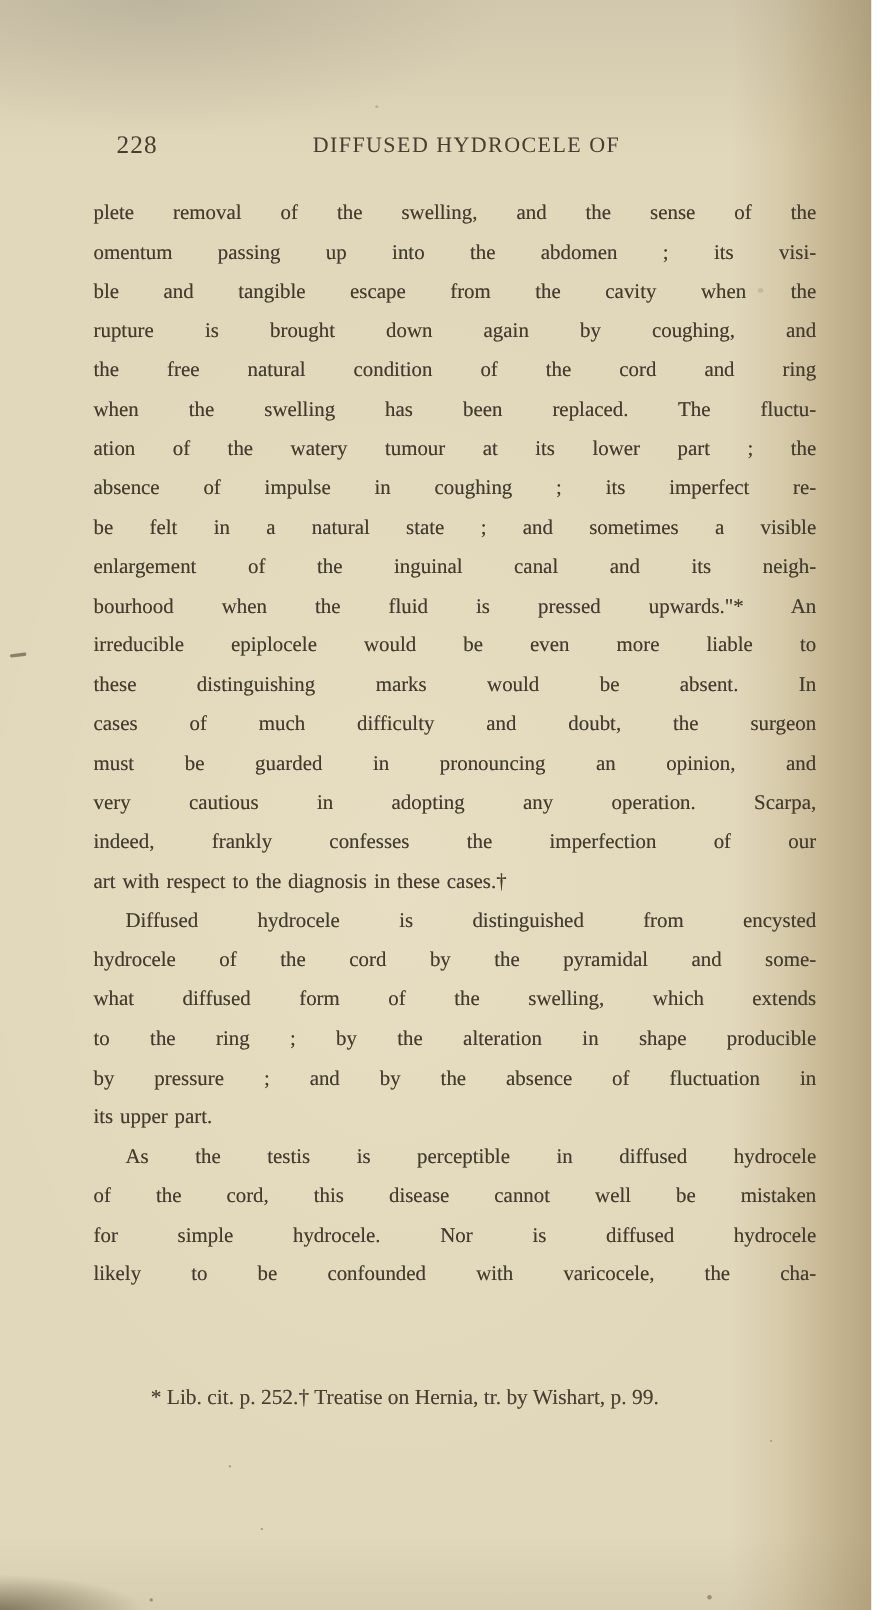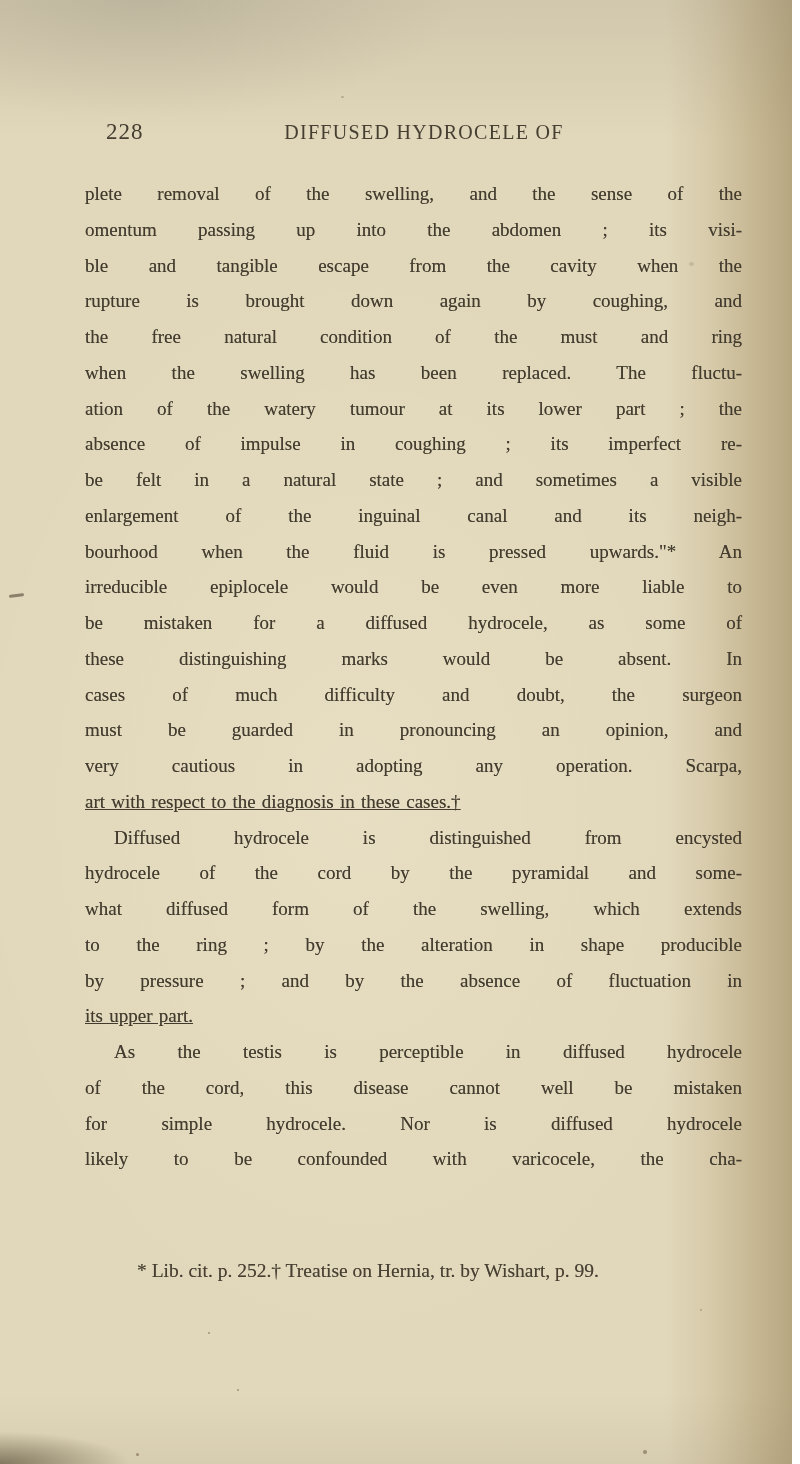--- a/index.html
+++ b/index.html
@@ -41,21 +41,21 @@
 
   .body-text {
     position: absolute; left: 85px; top: 176px; width: 657px;
     font-size: 19px;
     line-height: 35.75px;
     word-spacing: 1.5px;
     color: #423b2e;
     text-shadow: 0 0 0.5px rgba(66,59,46,0.55);
   }
   .line { text-align: justify; text-align-last: justify; }
-  .line.ragged { text-align-last: left; text-decoration: underline; }
+  .line.ragged { text-align-last: left; }
   .line.indent { text-indent: 29px; }
 
   .footnote-row {
     position: absolute; left: 137px; top: 1260px; width: 620px;
     display: flex; 
     font-size: 19.5px;
     color: #473f32;
     text-shadow: 0 0 0.4px rgba(71,63,50,0.5);
     white-space: nowrap;
   }
@@ -84,33 +84,33 @@
     <span class="page-number">228</span>
     <span class="running-title">DIFFUSED HYDROCELE OF</span>
   </div>
 
   <div class="body-text">
 
     <div class="line">plete removal of the swelling, and the sense of the</div>
     <div class="line">omentum passing up into the abdomen ; its visi-</div>
     <div class="line">ble and tangible escape from the cavity when the</div>
     <div class="line">rupture is brought down again by coughing, and</div>
-    <div class="line">the free natural condition of the must and ring</div>
+    <div class="line">the free natural condition of the cord and ring</div>
     <div class="line">when the swelling has been replaced.  The fluctu-</div>
     <div class="line">ation of the watery tumour at its lower part ; the</div>
     <div class="line">absence of impulse in coughing ; its imperfect re-</div>
     <div class="line">be felt in a natural state ; and sometimes a visible</div>
     <div class="line">enlargement of the inguinal canal and its neigh-</div>
     <div class="line">bourhood when the fluid is pressed upwards."*  An</div>
     <div class="line">irreducible epiplocele would be even more liable to</div>
-    <div class="line">be mistaken for a diffused hydrocele, as some of</div>
     <div class="line">these distinguishing marks would be absent.  In</div>
     <div class="line">cases of much difficulty and doubt, the surgeon</div>
     <div class="line">must be guarded in pronouncing an opinion, and</div>
     <div class="line">very cautious in adopting any operation.  Scarpa,</div>
+    <div class="line">indeed, frankly confesses the imperfection of our</div>
     <div class="line ragged">art with respect to the diagnosis in these cases.†</div>
 
     <div class="line indent">Diffused hydrocele is distinguished from encysted</div>
     <div class="line">hydrocele of the cord by the pyramidal and some-</div>
     <div class="line">what diffused form of the swelling, which extends</div>
     <div class="line">to the ring ; by the alteration in shape producible</div>
     <div class="line">by pressure ; and by the absence of fluctuation in</div>
     <div class="line ragged">its upper part.</div>
 
     <div class="line indent">As the testis is perceptible in diffused hydrocele</div>

